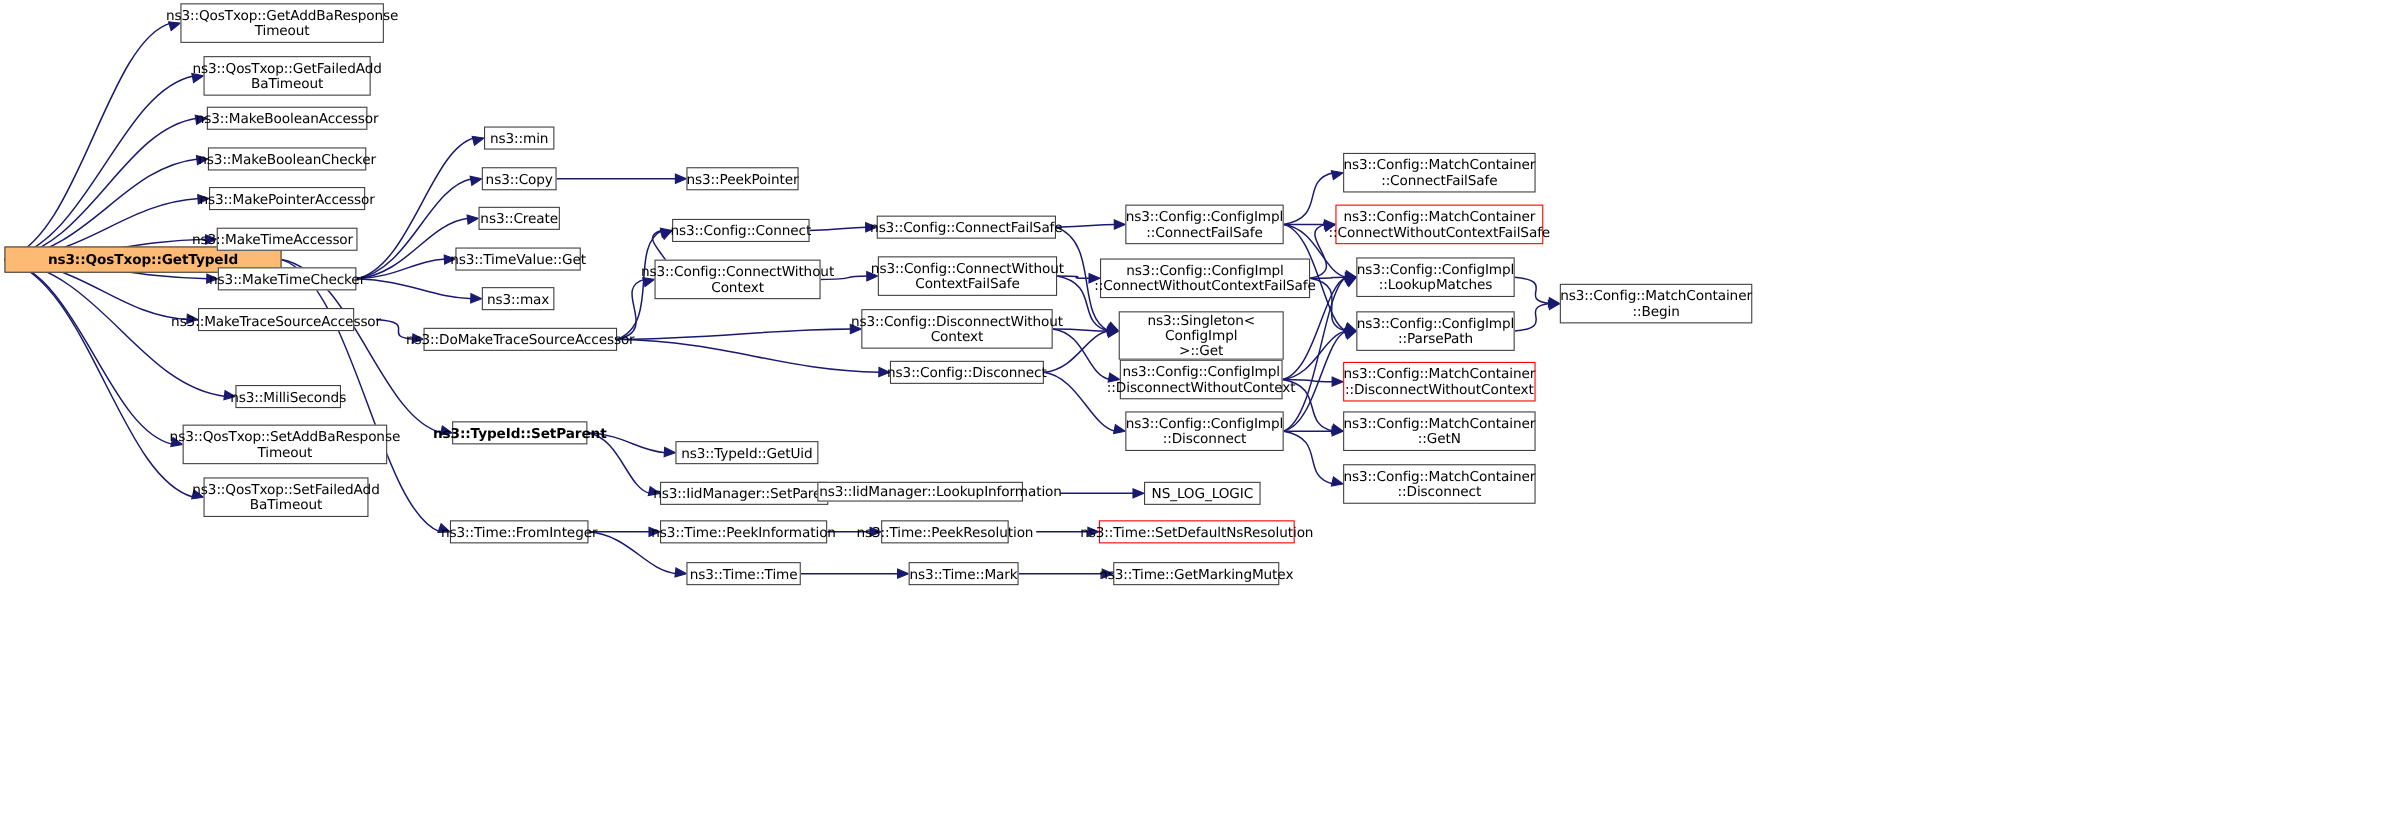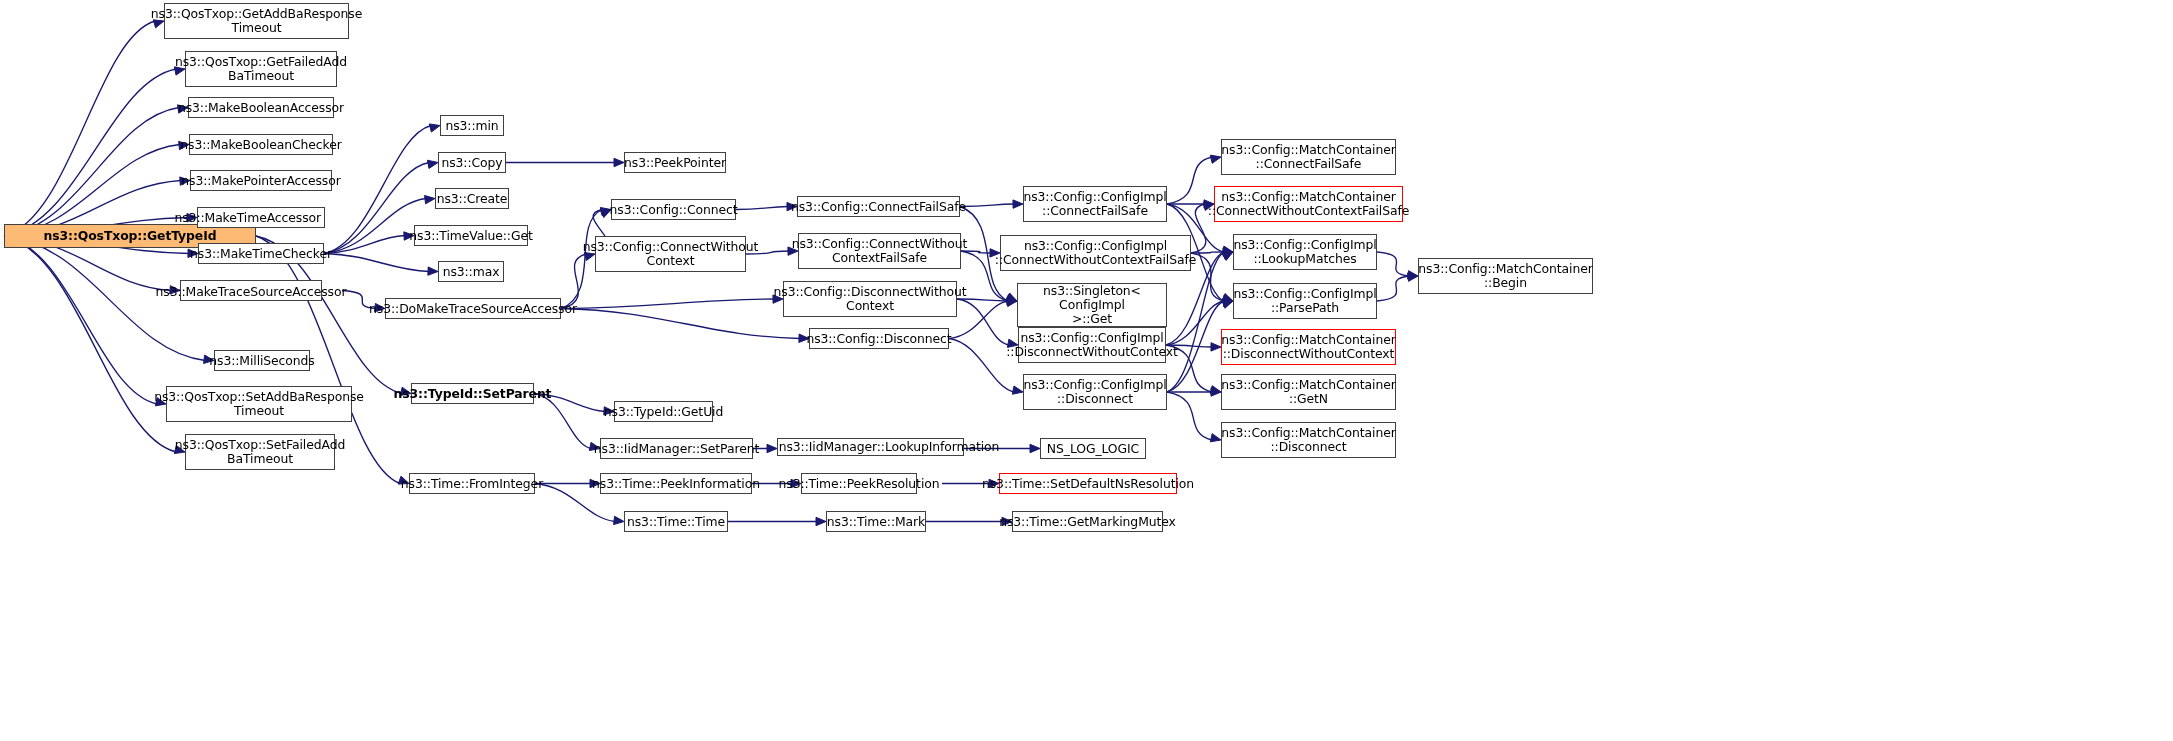--- a/index.html
+++ b/index.html
@@ -215,21 +215,21 @@
       <div class="node" style="left: 624px; top: 152px; width: 102px; height: 21px;">
         <span class="lbl">ns3::PeekPointer</span>
       </div>
       <div class="node" style="left: 611px; top: 199px; width: 125px; height: 21px;">
         <span class="lbl">ns3::Config::Connect</span>
       </div>
       <div class="node" style="left: 595px; top: 236px; width: 151px; height: 36px;">
         <span class="lbl">ns3::Config::ConnectWithout
 Context</span>
       </div>
-      <div class="node" style="left: 614px; top: 401px; width: 99px; height: 21px;">
+      <div class="node" style="left: 614px; top: 401px; width: 130px; height: 21px;">
         <span class="lbl">ns3::TypeId::GetUid</span>
       </div>
       <div class="node" style="left: 600px; top: 438px; width: 153px; height: 21px;">
         <span class="lbl">ns3::IidManager::SetParent</span>
       </div>
       <div class="node" style="left: 600px; top: 473px; width: 152px; height: 21px;">
         <span class="lbl">ns3::Time::PeekInformation</span>
       </div>
       <div class="node" style="left: 624px; top: 511px; width: 104px; height: 21px;">
         <span class="lbl">ns3::Time::Time</span>
@@ -241,21 +241,21 @@
         <span class="lbl">ns3::Config::ConnectWithout
 ContextFailSafe</span>
       </div>
       <div class="node" style="left: 783px; top: 281px; width: 174px; height: 36px;">
         <span class="lbl">ns3::Config::DisconnectWithout
 Context</span>
       </div>
       <div class="node" style="left: 809px; top: 328px; width: 140px; height: 21px;">
         <span class="lbl">ns3::Config::Disconnect</span>
       </div>
-      <div class="node" style="left: 777px; top: 438px; width: 187px; height: 18px; padding-left: 40px;">
+      <div class="node" style="left: 743px; top: 438px; width: 187px; height: 18px; padding-left: 40px;">
         <span class="lbl">ns3::IidManager::LookupInformation</span>
       </div>
       <div class="node" style="left: 801px; top: 473px; width: 116px; height: 21px;">
         <span class="lbl">ns3::Time::PeekResolution</span>
       </div>
       <div class="node" style="left: 826px; top: 511px; width: 100px; height: 21px;">
         <span class="lbl">ns3::Time::Mark</span>
       </div>
       <div class="node" style="left: 1023px; top: 186px; width: 144px; height: 36px;">
         <span class="lbl">ns3::Config::ConfigImpl

